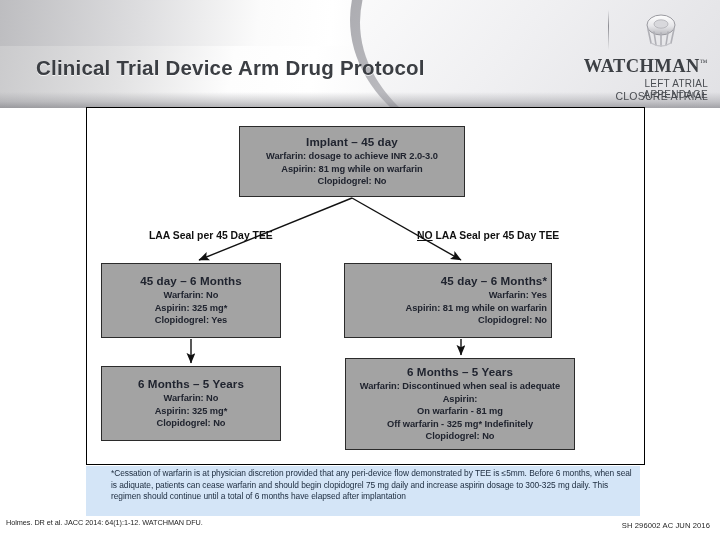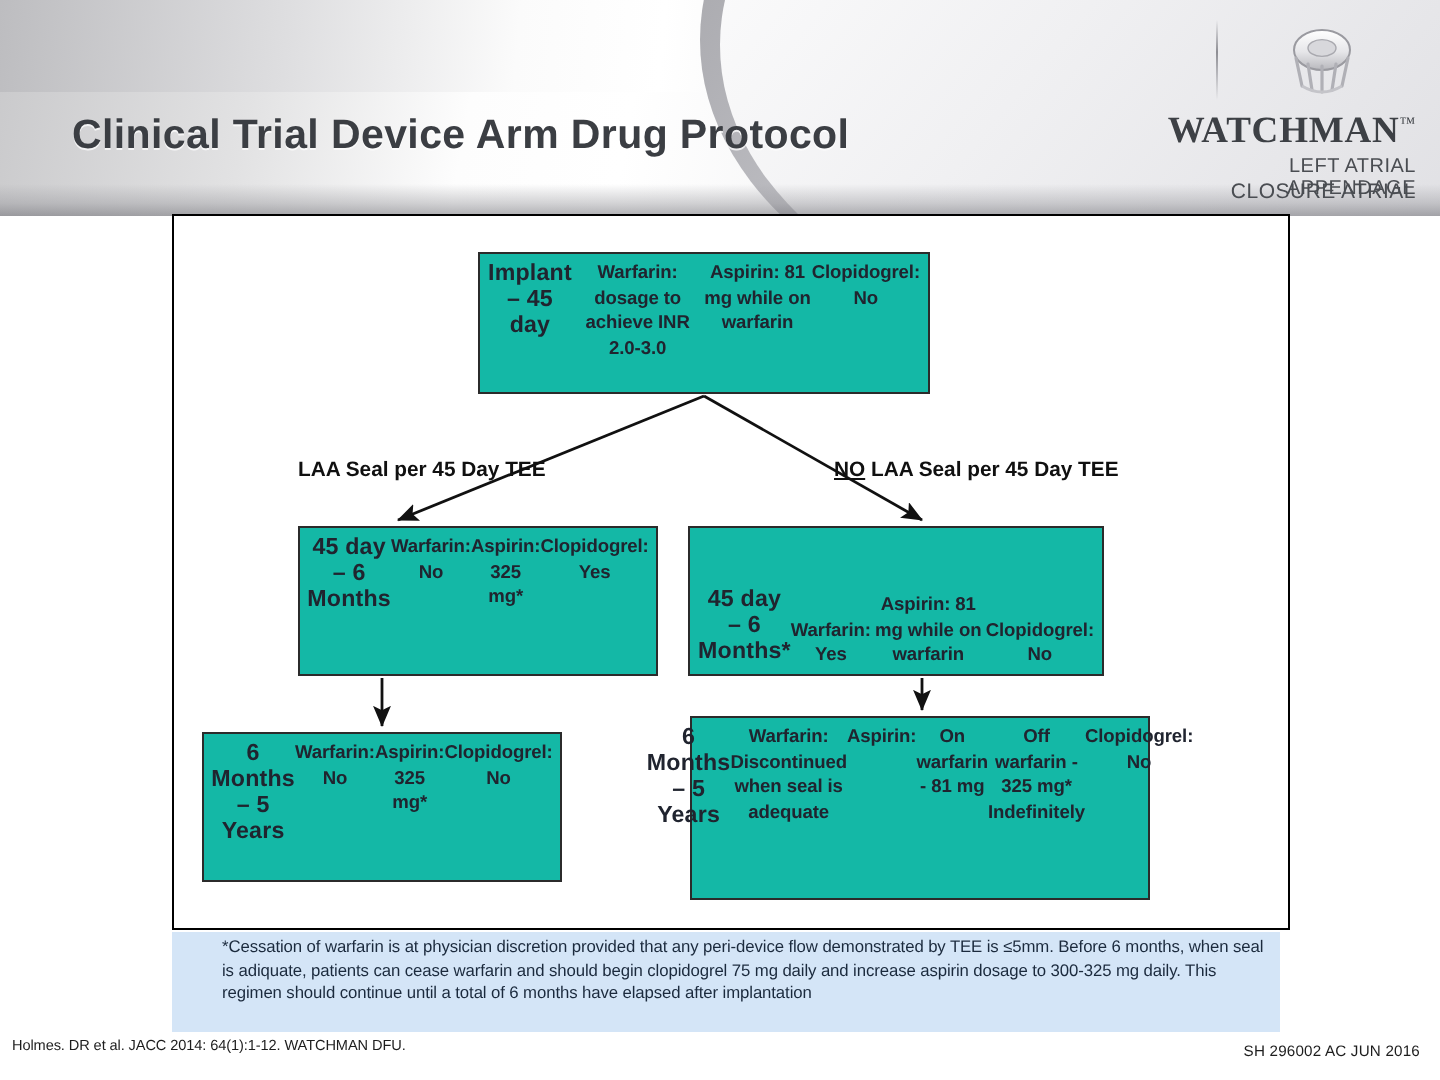--- a/index.html
+++ b/index.html
@@ -72,36 +72,36 @@
   }
 
   
   #diagram-frame{
     position:absolute;left:86px;top:107px;width:559px;height:358px;
     background:#ffffff;border:1.4px solid #000000;box-sizing:border-box;
   }
 
   .node-box{
     position:absolute;box-sizing:border-box;
-    background:#14b8a6;border:1.3px solid #2b2b2b;
+    background:#a3a3a3;border:1.3px solid #2b2b2b;
     text-align:center;color:#1d2230;
-    display:flex;flex-direction:row;justify-content:center;
+    display:flex;flex-direction:column;justify-content:center;
     padding:3px 4px;
   }
   .node-title{
     font-size:11.6px;font-weight:bold;color:#20242f;
     margin-bottom:2px;letter-spacing:.1px;
   }
   .node-line{
     font-size:9.3px;font-weight:bold;color:#20242f;
     line-height:12.6px;letter-spacing:-.05px;
   }
 
   #node-implant{left:152px;top:18px;width:226px;height:71px;}
-  #node-left-mid{left:14px;top:155px;width:180px;height:75px;margin-left:48px;}
+  #node-left-mid{left:14px;top:155px;width:180px;height:75px;}
   #node-right-mid{left:257px;top:155px;width:208px;height:75px;align-items:flex-end;}
   #node-left-bottom{left:14px;top:258px;width:180px;height:75px;}
   #node-right-bottom{left:258px;top:250px;width:230px;height:92px;}
 
   .branch-label{
     position:absolute;font-size:10.4px;font-weight:bold;color:#101010;
     white-space:nowrap;
   }
   #label-laa-seal{left:62px;top:122px;}
   #label-no-laa-seal{left:290px;top:122px;}

